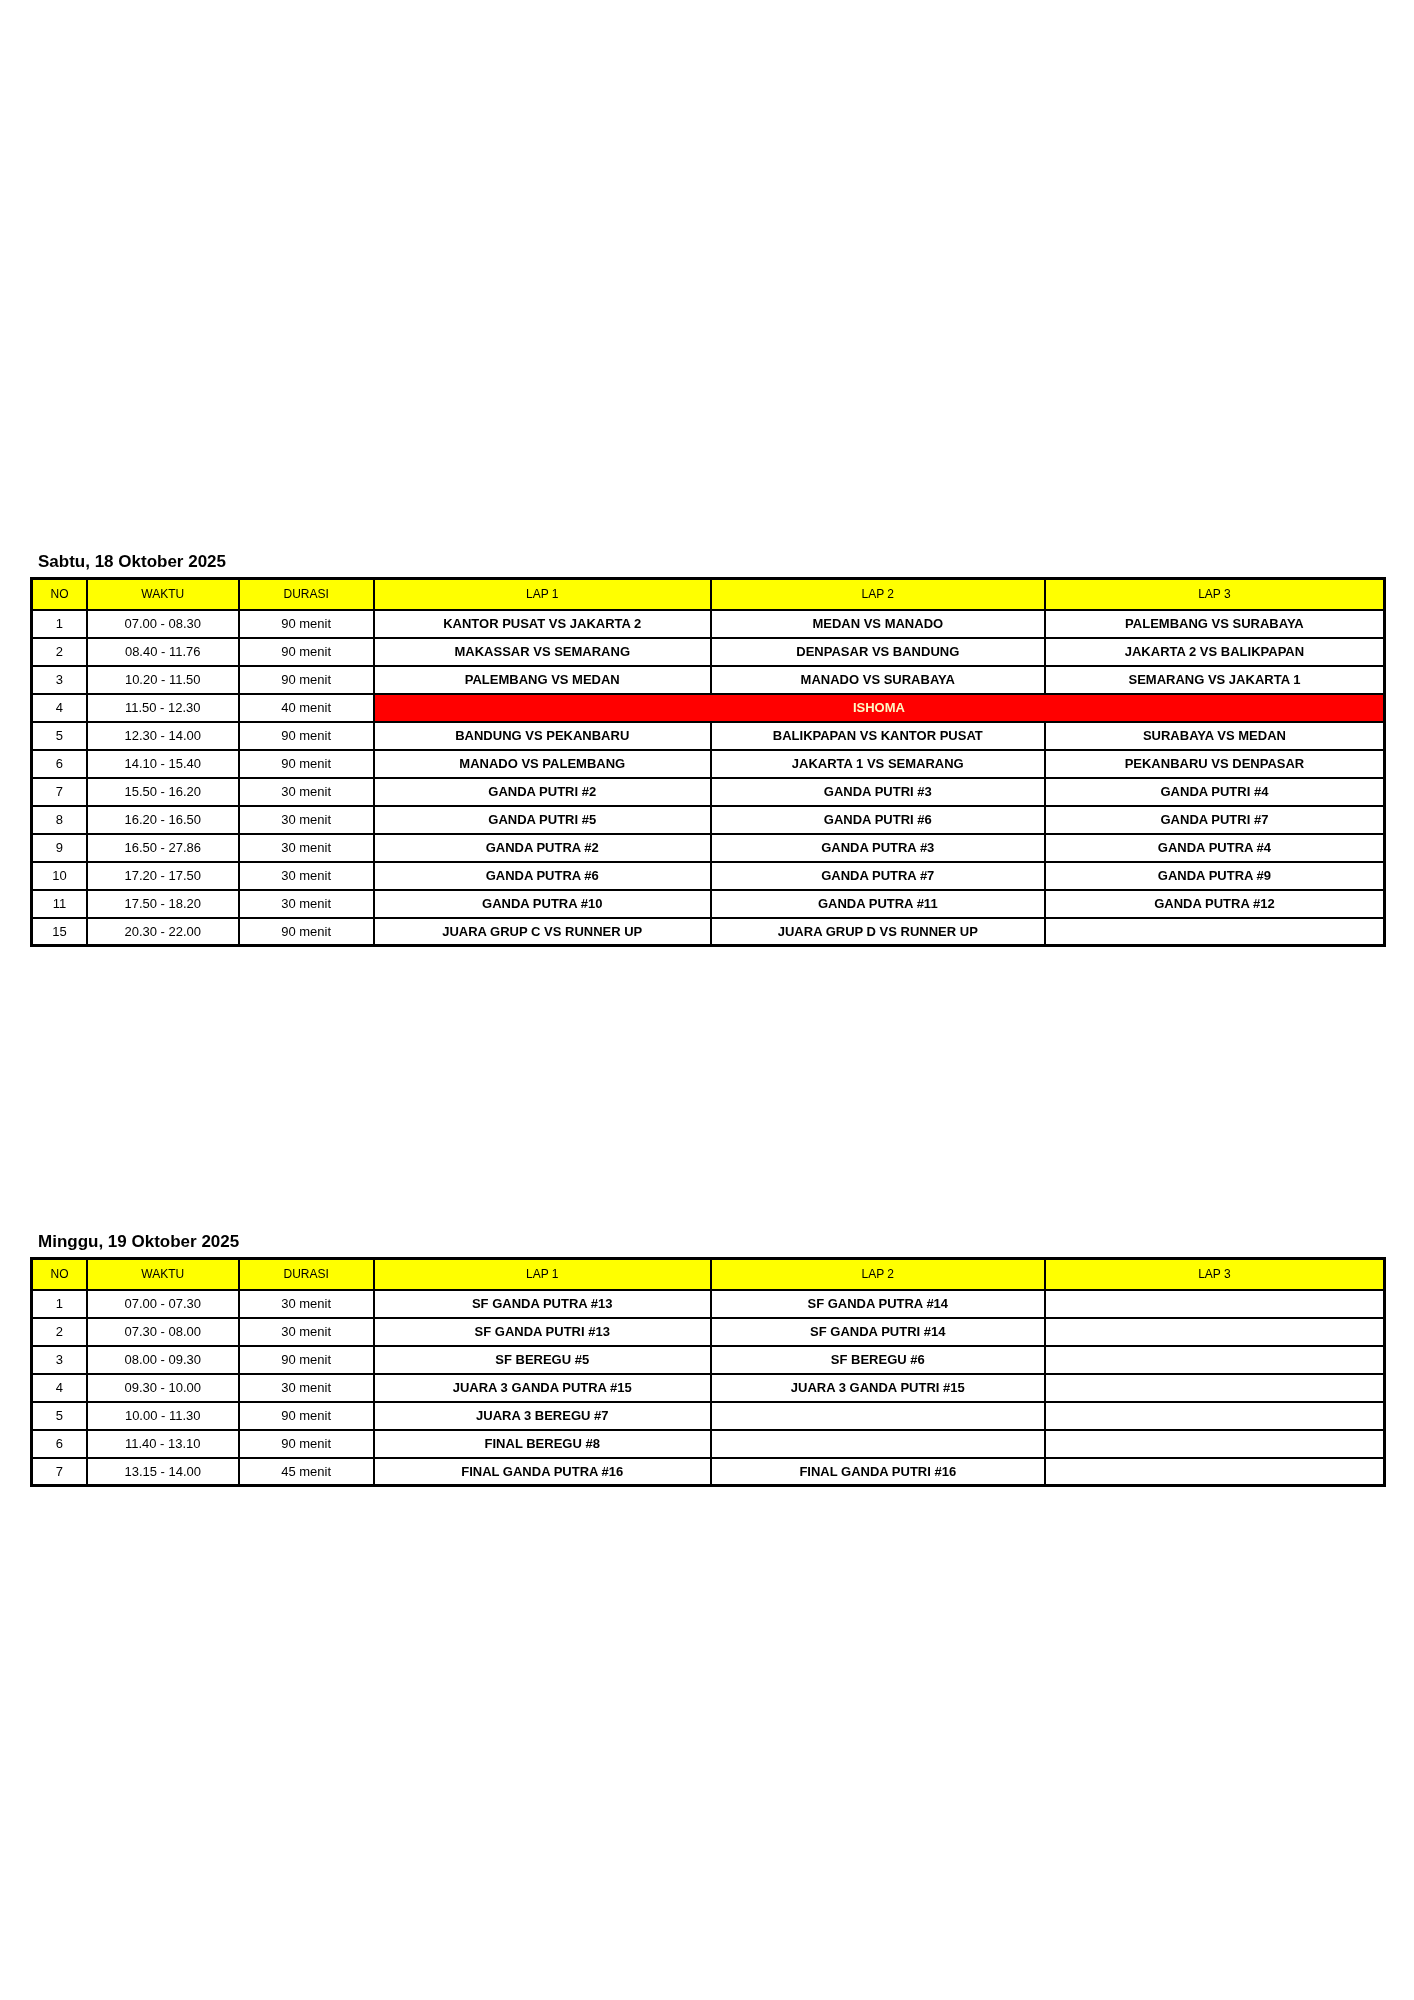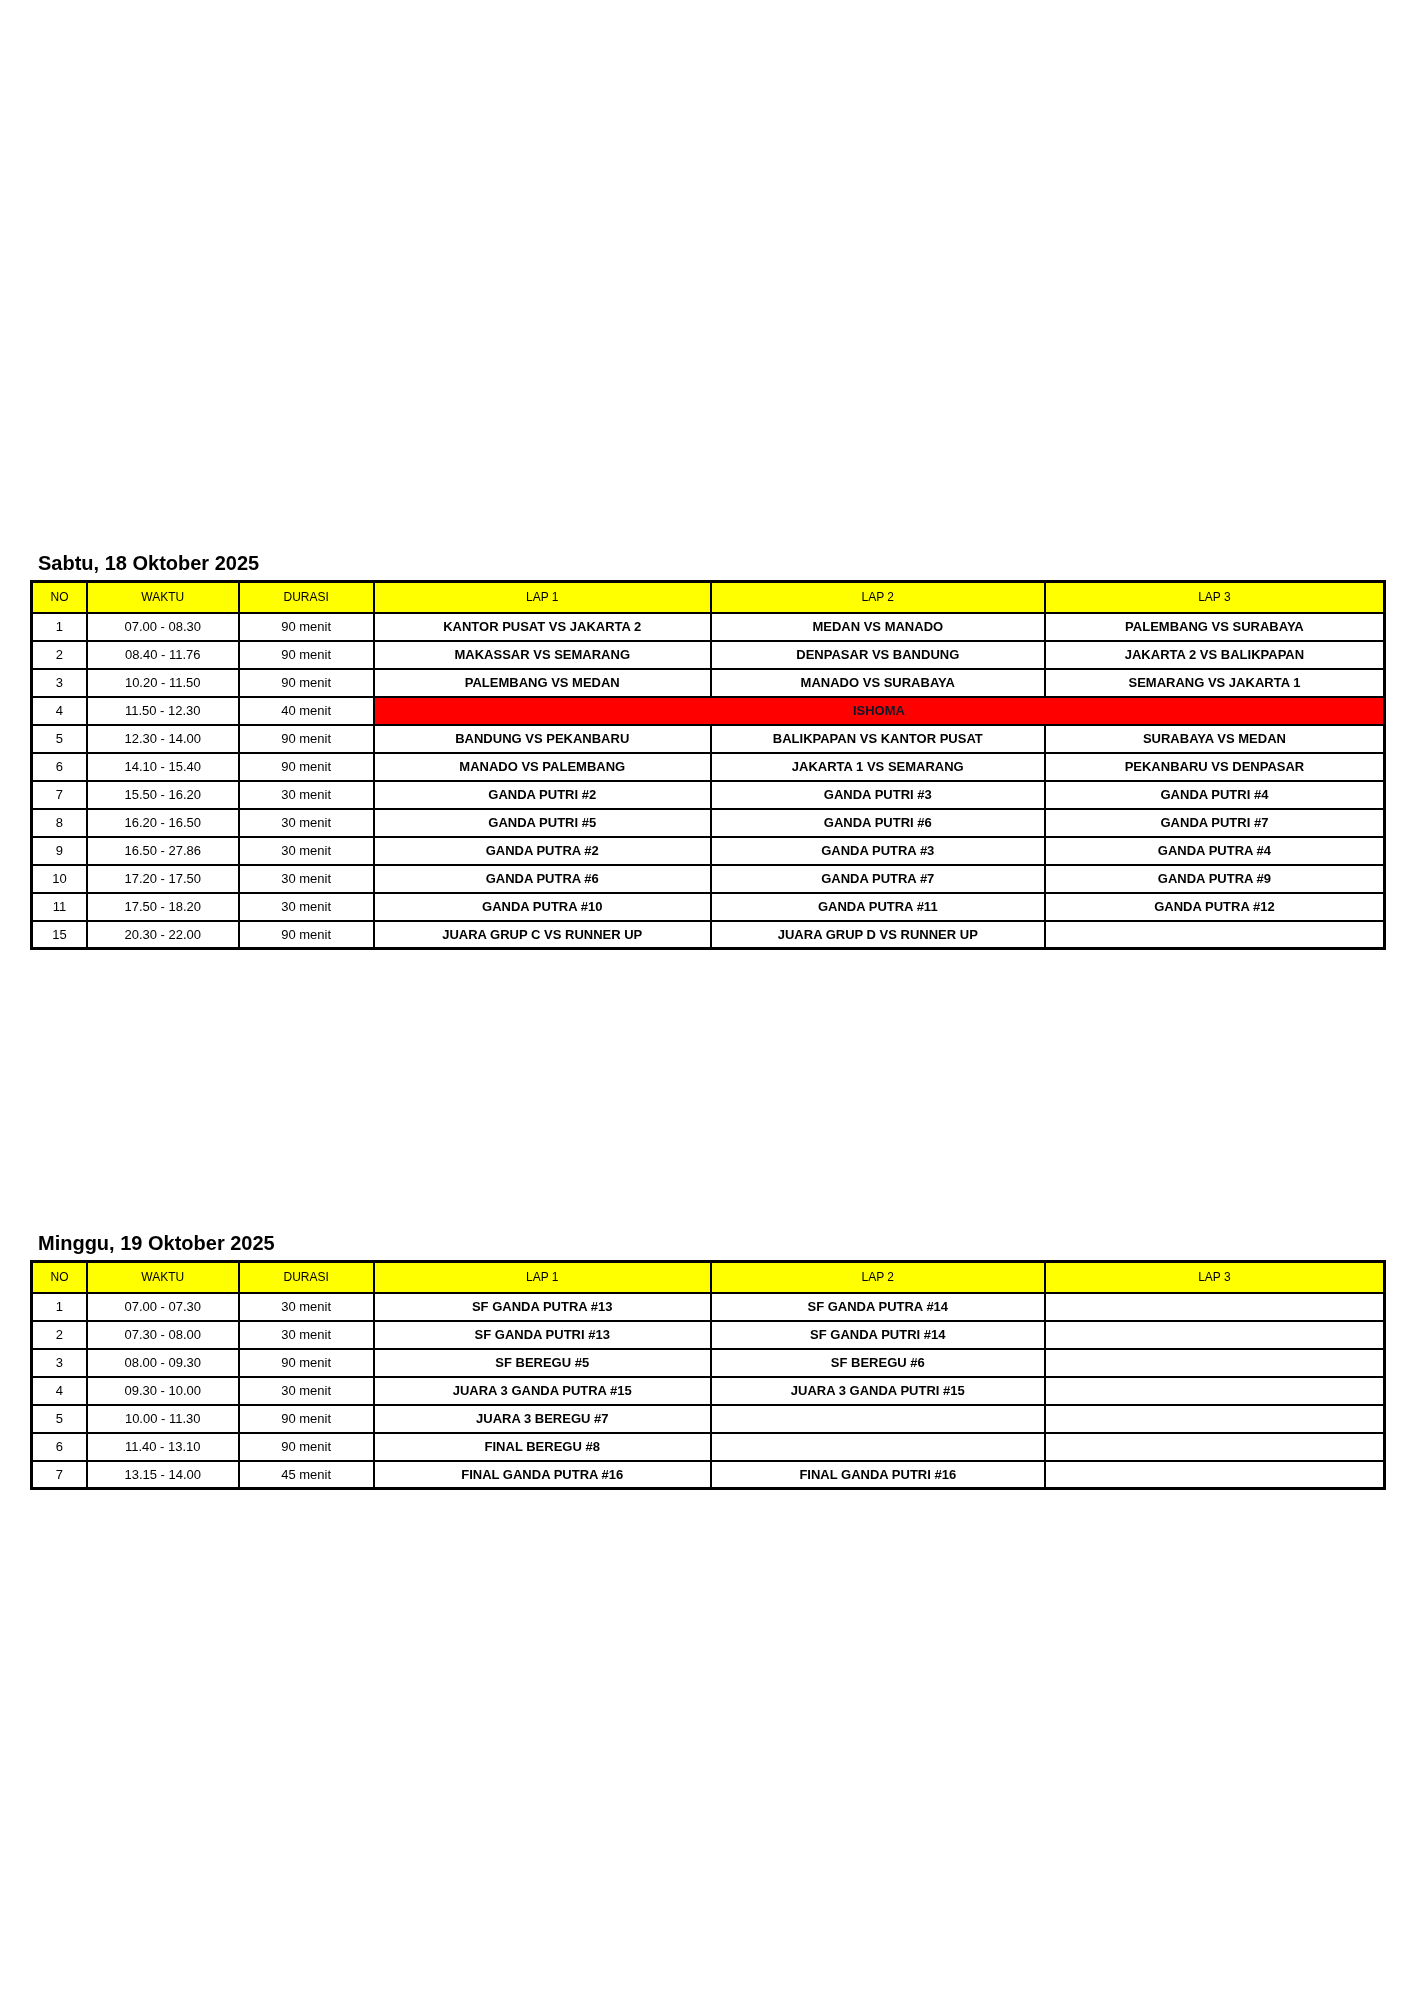--- a/index.html
+++ b/index.html
@@ -27,21 +27,21 @@
     right: 0;
     text-align: center;
     font-size: 20px;
     font-weight: bold;
     letter-spacing: 0.2px;
   }
   .section { position: absolute; left: 30px; width: 1356px; }
   .section-sabtu  { top: 552px; }
   .section-minggu { top: 1232px; }
   .date-label {
-    font-size: 20px;
+    font-size: 17px;
     font-weight: bold;
     padding-left: 8px;
     margin-bottom: 5px;
   }
   table.sched {
     width: 100%;
     border-collapse: collapse;
     table-layout: fixed;
     border: 3px solid var(--border-c);
   }
@@ -61,21 +61,21 @@
   }
   table.sched td {
     font-size: 13px;
     height: 28px;
     font-weight: normal;
   }
   table.sched td.lap-cell { font-weight: bold; }
   table.sched td.break-cell {
     background: var(--break-bg);
     font-weight: bold;
-    color: #0f172a;
+    color: #fef9c3;
   }
 </style>
 </head>
 <body>
 
 <div class="page">
 
 
   <div class="section section-sabtu">
     <div class="date-label">Sabtu, 18 Oktober 2025</div>

